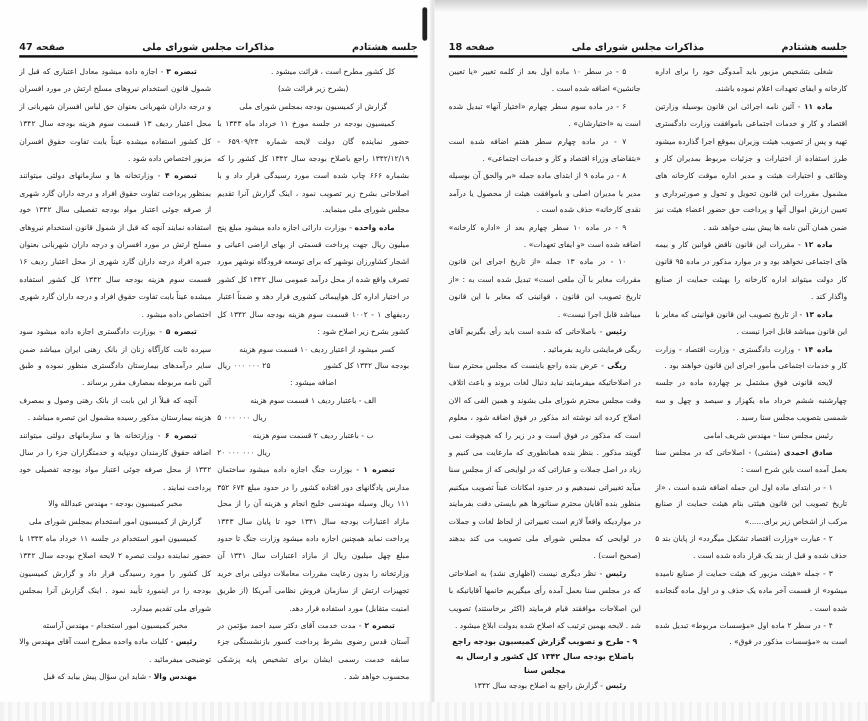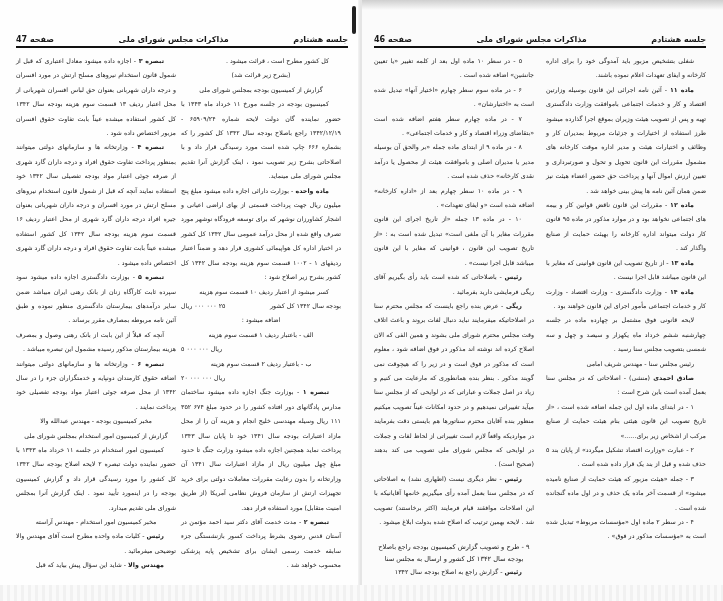--- a/index.html
+++ b/index.html
@@ -20,21 +20,21 @@
   .page-right .header{left:12px;width:332px;}
   .rule{position:absolute;top:46px;height:2px;background:#111;}
   .page-left .rule{left:16px;width:332px;}
   .page-right .rule{left:12px;width:332px;}
   .col{position:absolute;top:54px;width:160px;direction:rtl;text-align:justify;
        font-size:6.3px;line-height:14.4px;}
   .col p{margin:0;}
   .col .para{text-indent:12px;}
   .col .center{text-align:center;text-indent:0;}
   .col b{font-weight:bold;}
-  .col .boldhead{font-weight:normal;text-align:center;font-size:6.6px;line-height:12px;margin-top:12px;}
+  .col .boldhead{font-weight:bold;text-align:center;font-size:6.6px;line-height:12px;}
   .col .amount{direction:ltr;text-align:left;}
   .col .amount-row{display:flex;justify-content:space-between;direction:rtl;}
   .page-left .col-right{left:181px;}
   .page-left .col-left{left:16px;}
   .page-right .col-right{left:184px;}
   .page-right .col-left{left:12px;}
   .specks{position:absolute;left:0;top:585px;width:723px;height:16px;
           background:repeating-linear-gradient(90deg,#f1f1f1 0 3px,#fafafa 3px 7px);}
 </style>
 </head>
@@ -83,21 +83,21 @@
       </div>
   </div>
 
   <div class="gutter"></div>
   <div class="cornermark"></div>
 
   <div class="page page-right">
     <div class="header">
       <span>جلسه هشتادم</span>
       <span>مذاکرات مجلس شورای ملی</span>
-      <span>صفحه 46</span>
+      <span>صفحه 18</span>
     </div>
     <div class="rule"></div>
     <div class="col col-right">
         <p class="para"><span>شغلی بتشخیص مزبور باید آمدوگی خود را برای اداره کارخانه و ایفای تعهدات اعلام نموده باشند.</span></p>
         <p class="para"><b>ماده ۱۱</b><span> - آئین نامه اجرائی این قانون بوسیله وزارتین اقتصاد و کار و خدمات اجتماعی باموافقت وزارت دادگستری تهیه و پس از تصویب هیئت وزیران بموقع اجرا گذارده میشود طرز استفاده از اختیارات و جزئیات مربوط بمدیران کار و وظائف و اختیارات هیئت و مدیر اداره موقت کارخانه های مشمول مقررات این قانون تحویل و تحول و صورتبرداری و تعیین ارزش اموال آنها و پرداخت حق حضور اعضاء هیئت نیز ضمن همان آئین نامه ها پیش بینی خواهد شد .</span></p>
         <p class="para"><b>ماده ۱۲</b><span> - مقررات این قانون ناقض قوانین کار و بیمه های اجتماعی نخواهد بود و در موارد مذکور در ماده ۹۵ قانون کار دولت میتواند اداره کارخانه را بهیئت حمایت از صنایع واگذار کند .</span></p>
         <p class="para"><b>ماده ۱۳</b><span> - از تاریخ تصویب این قانون قوانینی که مغایر با این قانون میباشد قابل اجرا نیست .</span></p>
         <p class="para"><b>ماده ۱۴</b><span> - وزارت دادگستری - وزارت اقتصاد - وزارت کار و خدمات اجتماعی مأمور اجرای این قانون خواهند بود .</span></p>
         <p class="para"><span>لایحه قانونی فوق مشتمل بر چهارده ماده در جلسه چهارشنبه ششم خرداد ماه یکهزار و سیصد و چهل و سه شمسی بتصویب مجلس سنا رسید .</span></p>
         <p class="para"><span>رئیس مجلس سنا - مهندس شریف امامی</span></p>

